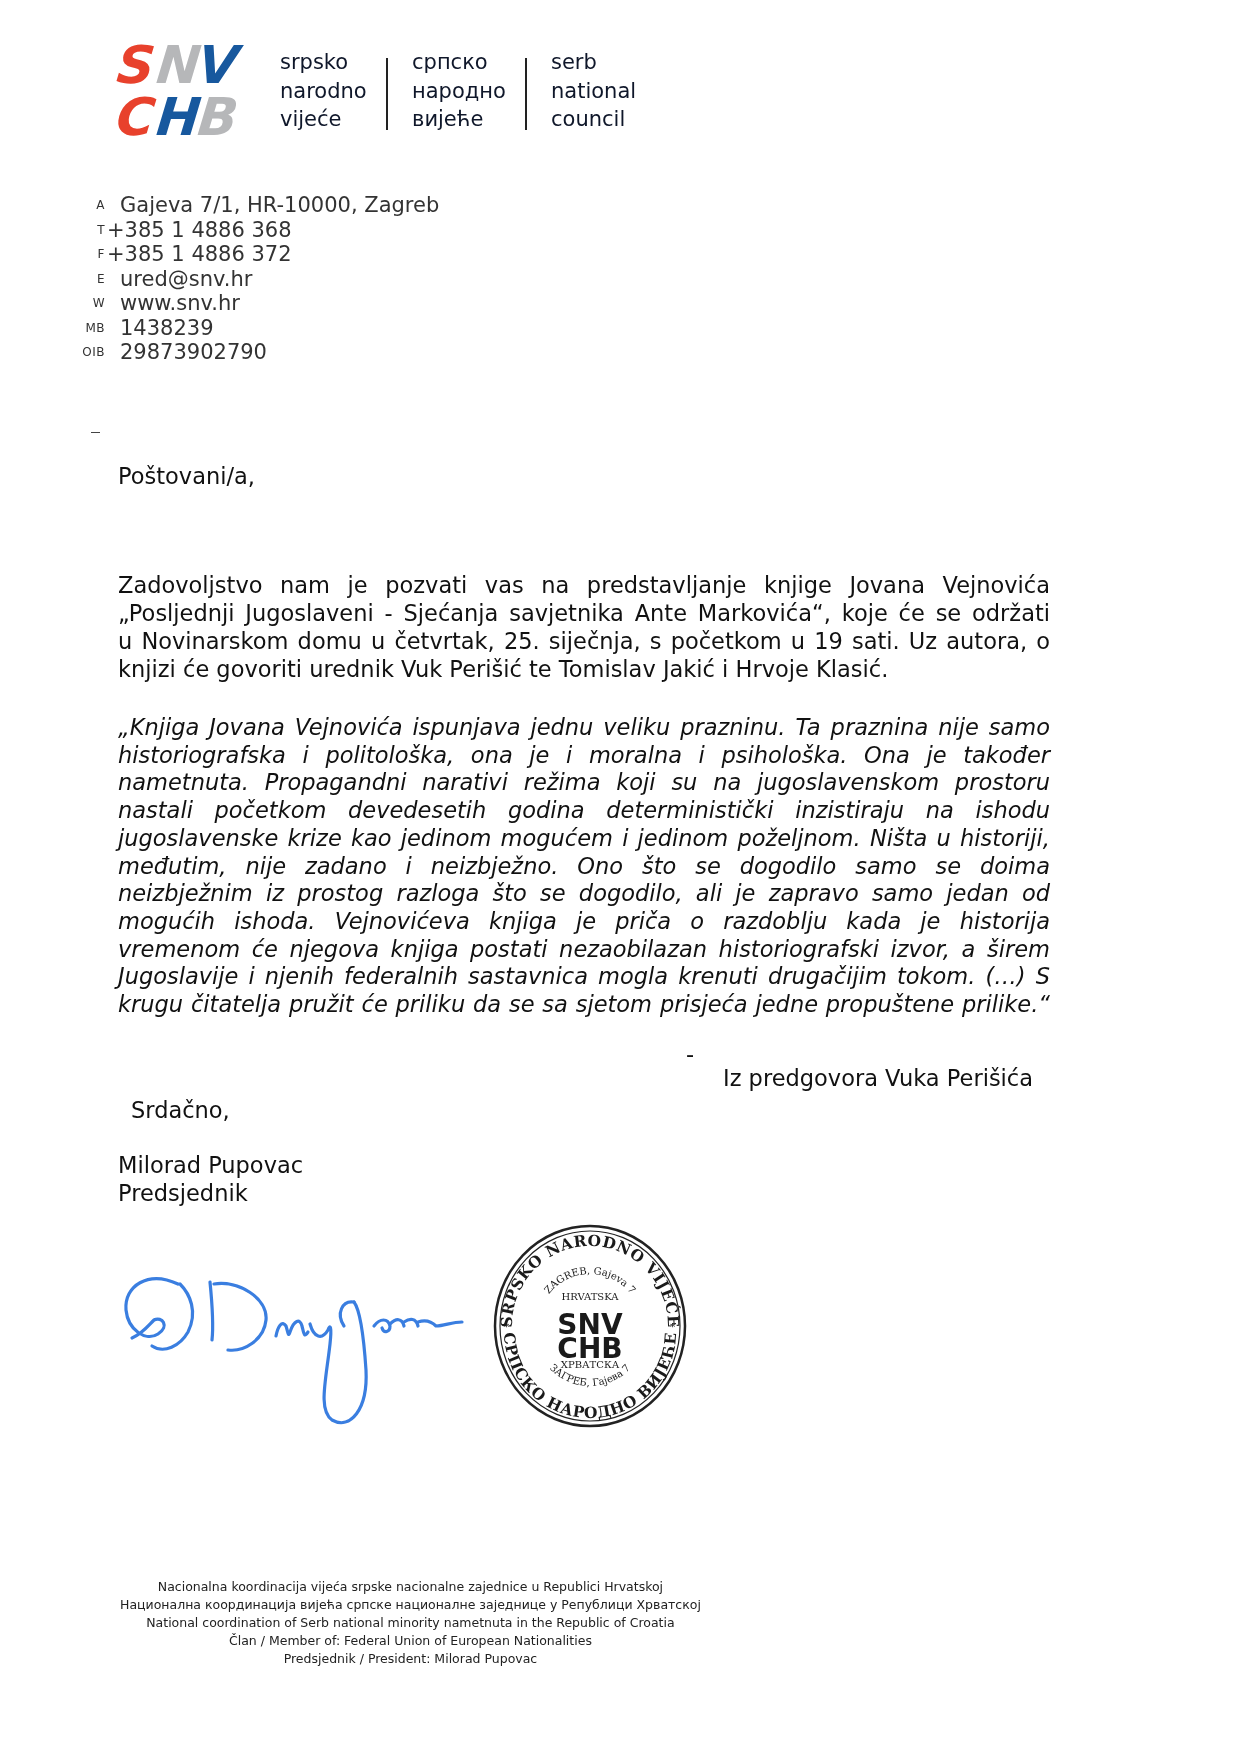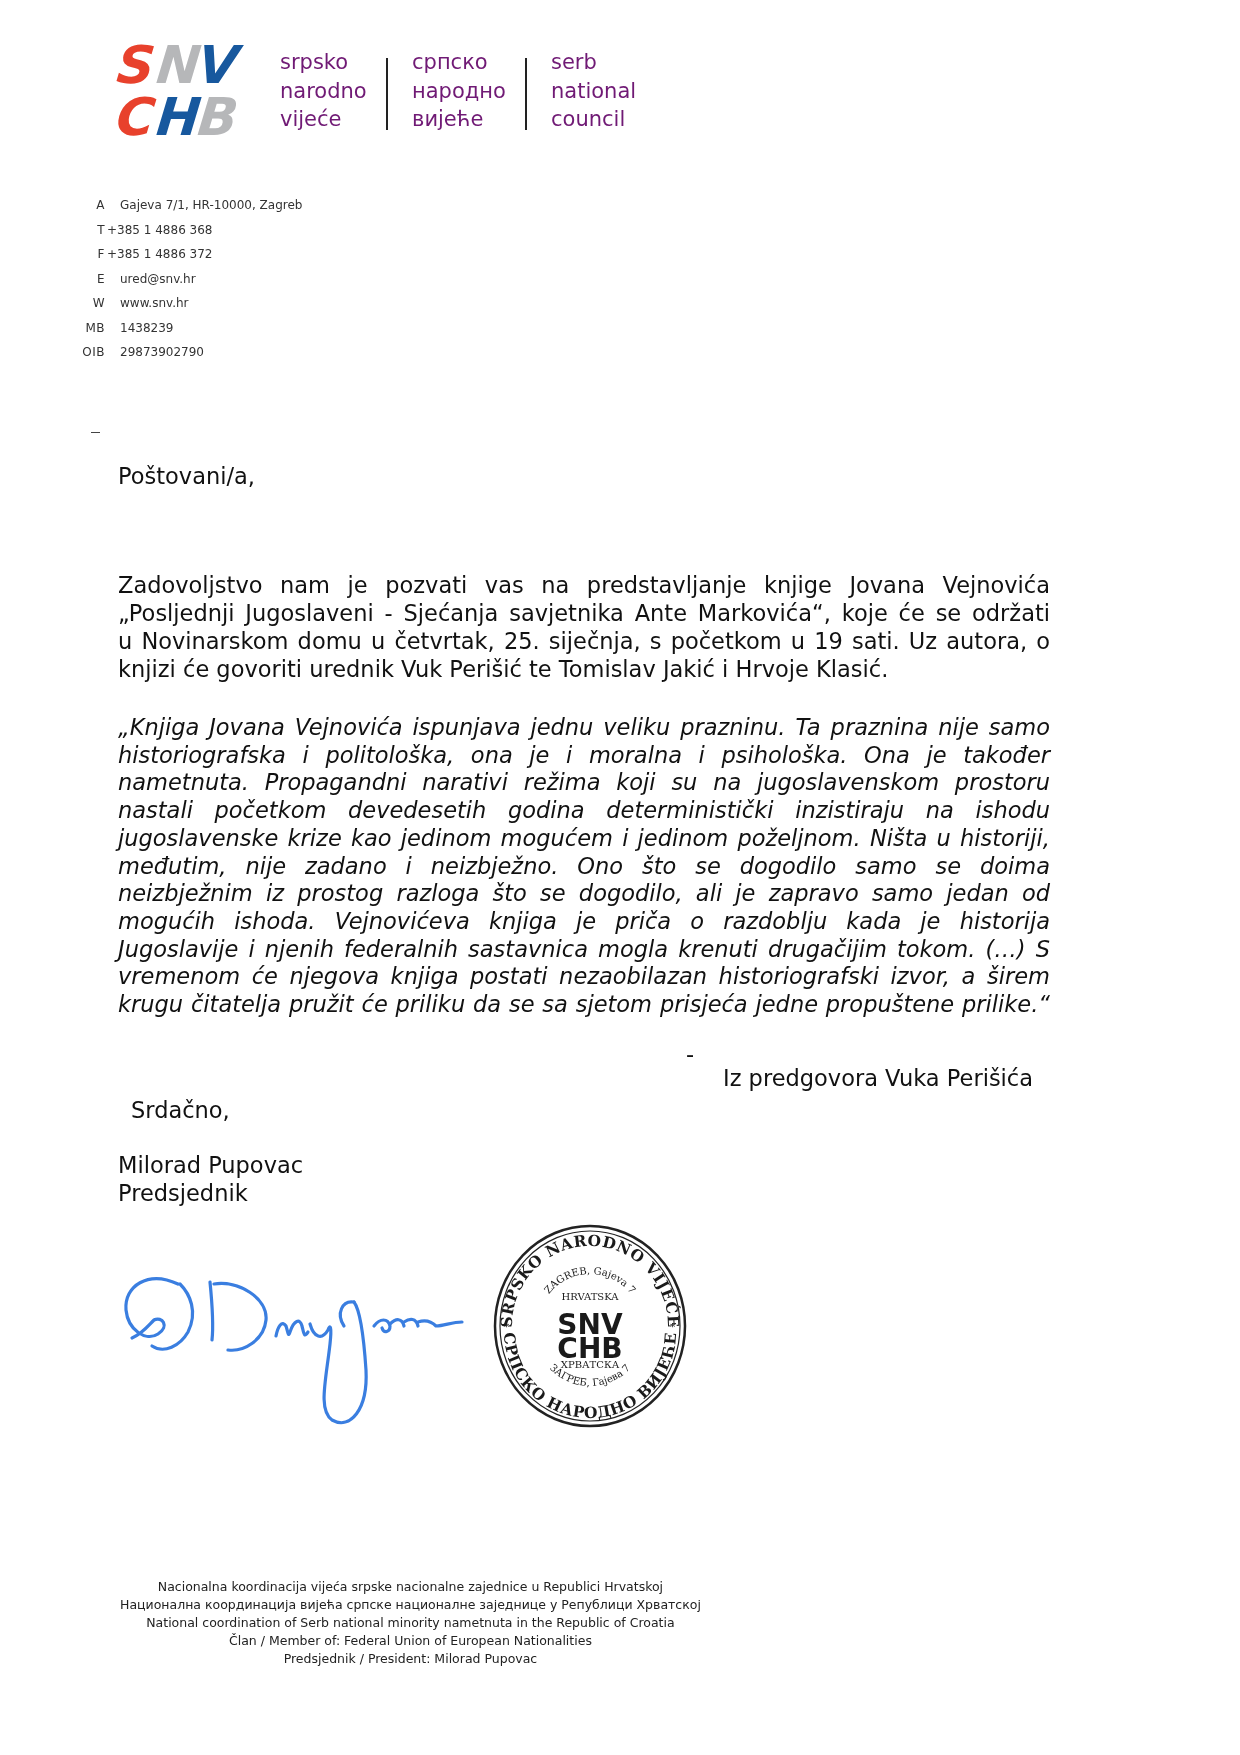--- a/index.html
+++ b/index.html
@@ -7,29 +7,29 @@
     .abs { position: absolute; }
 
     
     .logo { left: 116px; top: 40px; width: 130px; height: 104px; font-family: "DejaVu Sans", sans-serif; font-weight: bold; font-style: italic; }
     .logo-row { display: flex; font-size: 52px; line-height: 50px; letter-spacing: 1px; height: 52px; }
     .logo-row span { display: inline-block; width: 41px; text-align: center; transform: skewX(-6deg); }
     .red { color: #e8412c; }
     .grey { color: #b6b7b9; }
     .blue { color: #17589e; }
 
-    .org-col { font-family: "DejaVu Sans", sans-serif; font-size: 21px; line-height: 28.5px; color: #701a75; }
+    .org-col { font-family: "DejaVu Sans", sans-serif; font-size: 21px; line-height: 28.5px; color: #0f172a; }
     .org-col div { white-space: nowrap; }
     .col-sep { width: 2px; height: 72px; background: #222; }
 
     
     .contact { left: 70px; top: 193px; font-family: "DejaVu Sans", sans-serif; color: #333; }
     .contact-row { height: 24.5px; position: relative; }
     .contact-key { position: absolute; width: 35px; text-align: right; font-size: 12px; letter-spacing: 0.5px; line-height: 24px; left: 0; }
-    .contact-val { position: absolute; left: 50px; font-size: 12px; line-height: 24px; white-space: nowrap; }
+    .contact-val { position: absolute; left: 50px; font-size: 21px; line-height: 24px; white-space: nowrap; }
     .contact-val.tight { left: 37px; }
 
     
     .letter { font-family: "DejaVu Sans", sans-serif; font-size: 22.5px; line-height: 28px; color: #111; }
     .mark { left: 91px; top: 432px; width: 9px; height: 1px; background: #444; }
     .italic { font-style: italic; }
     .line { display: block; text-align: justify; text-align-last: justify; white-space: nowrap; }
     .line.left { text-align-last: left; }
 
     
@@ -118,22 +118,22 @@
 
 <div class="abs letter italic" style="left:118px; top:714px; width:932px; line-height:27.7px;">
   <span class="line">„Knjiga Jovana Vejnovića ispunjava jednu veliku prazninu. Ta praznina nije samo</span>
   <span class="line">historiografska i politološka, ona je i moralna i psihološka. Ona je također</span>
   <span class="line">nametnuta. Propagandni narativi režima koji su na jugoslavenskom prostoru</span>
   <span class="line">nastali početkom devedesetih godina deterministički inzistiraju na ishodu</span>
   <span class="line">jugoslavenske krize kao jedinom mogućem i jedinom poželjnom. Ništa u historiji,</span>
   <span class="line">međutim, nije zadano i neizbježno. Ono što se dogodilo samo se doima</span>
   <span class="line">neizbježnim iz prostog razloga što se dogodilo, ali je zapravo samo jedan od</span>
   <span class="line">mogućih ishoda. Vejnovićeva knjiga je priča o razdoblju kada je historija</span>
+  <span class="line">vremenom će njegova knjiga postati nezaobilazan historiografski izvor, a širem</span>
   <span class="line">Jugoslavije i njenih federalnih sastavnica mogla krenuti drugačijim tokom. (…) S</span>
-  <span class="line">vremenom će njegova knjiga postati nezaobilazan historiografski izvor, a širem</span>
   <span class="line">krugu čitatelja pružit će priliku da se sa sjetom prisjeća jedne propuštene prilike.“</span>
 </div>
 
 <div class="abs letter" style="left:686px; top:1040px;">-</div>
 <div class="abs letter" style="left:723px; top:1064px;">Iz predgovora Vuka Perišića</div>
 
 <div class="abs letter" style="left:116px; top:1096px;margin-left:15px;">Srdačno,</div>
 <div class="abs letter" style="left:118px; top:1151px;">Milorad Pupovac</div>
 <div class="abs letter" style="left:118px; top:1179px;">Predsjednik</div>
 

